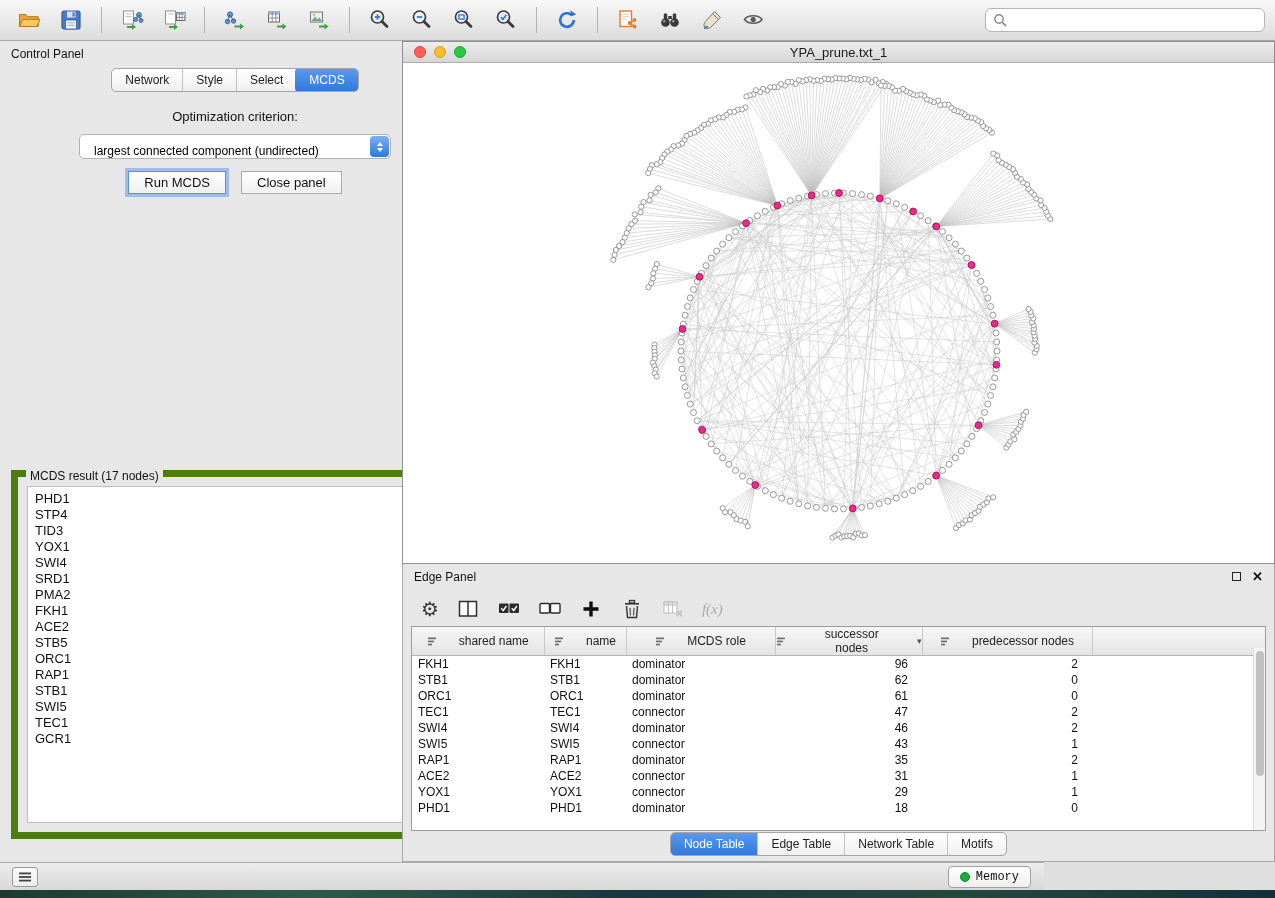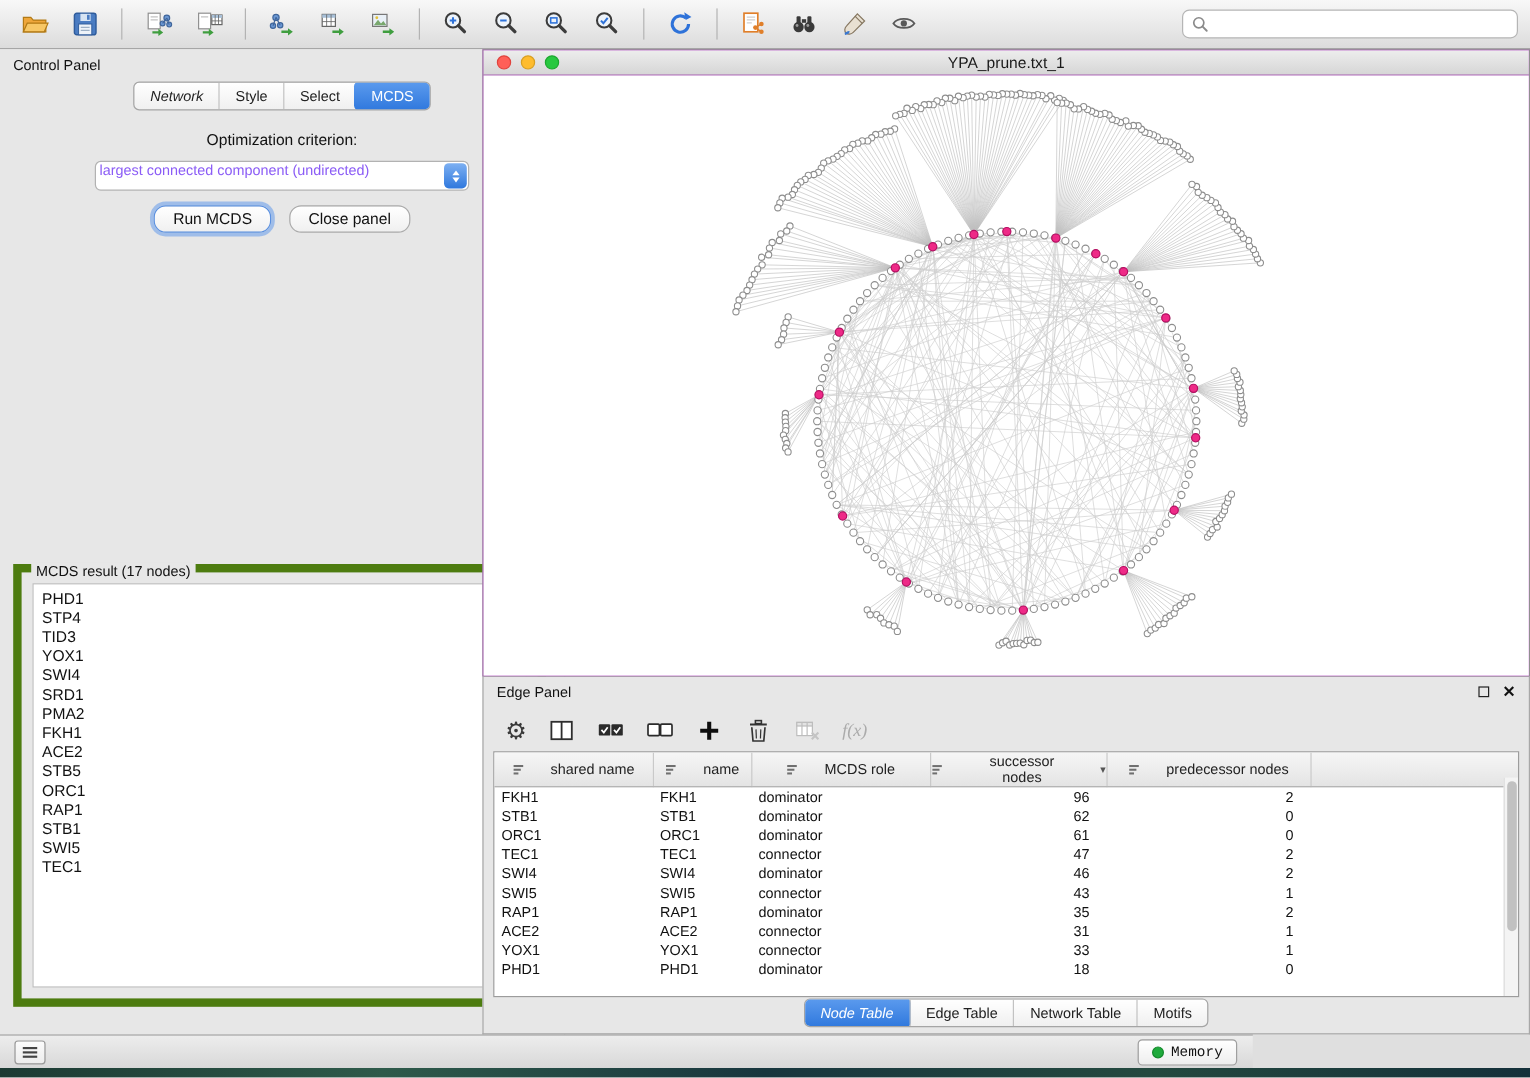--- a/index.html
+++ b/index.html
@@ -20,33 +20,33 @@
 
   
   .control-panel{position:absolute;left:0;top:41px;width:471px;height:821px;background:#e7e7e7;border-right:1px solid #9b9b9b;}
   .panel-header{height:25px;display:flex;align-items:center;padding:0 11px;font-size:12px;color:#111;}
   .panel-controls{margin-left:auto;display:flex;align-items:center;gap:11px;}
   .float-icon{width:9px;height:9px;border:1.5px solid #222;display:inline-block;}
   .close-icon{font-size:13px;font-weight:bold;color:#111;line-height:1;}
   .ctabs-row{display:flex;justify-content:center;margin-top:2px;}
   .seg-group{display:flex;border:1px solid #a5a5a5;border-radius:5px;background:linear-gradient(#ffffff,#f0f0f0);overflow:hidden;}
   .seg{font-size:12px;padding:4px 13px;color:#222;border-left:1px solid #c2c2c2;cursor:default;}
-  .seg:first-child{border-left:none;font-style:italic;}
+  .seg:first-child{border-left:none;}
   .seg.selected{background:linear-gradient(#5c9bee,#2f78dd);color:#fff;border-radius:4px;margin:-1px;border-left:none;padding:5px 14px;}
   .opt-label{text-align:center;font-size:13px;color:#111;margin-top:17px;}
   .dropdown{margin:10px auto 0;width:312px;height:25px;background:#fff;border:1px solid #b2b2b2;border-radius:5px;
-    display:flex;align-items:flex-start;font-size:12px;color:#8b5cf6;padding-left:3px;position:relative;}
+    display:flex;align-items:flex-end;font-size:12px;color:#000000;padding-left:14px;position:relative;}
   .stepper{position:absolute;right:1px;top:1px;bottom:1px;width:19px;border-radius:4px;
     background:linear-gradient(#7db0f2,#2f78dd);display:flex;flex-direction:column;align-items:center;justify-content:center;}
   .stepper i{display:block;width:0;height:0;border-left:3.5px solid transparent;border-right:3.5px solid transparent;}
   .stepper .up{border-bottom:4px solid #fff;margin-bottom:2px;}
   .stepper .down{border-top:4px solid #fff;}
   .btn-row{display:flex;justify-content:center;gap:15px;margin-top:12px;}
   .btn{font-size:13px;color:#111;padding:3px 15px;background:linear-gradient(#ffffff,#f0f0f0);
-    border:1px solid #ababab;border-radius:10px;font-family:"Liberation Sans",sans-serif;}
+    border:1px solid #ababab;border-radius:0;font-family:"Liberation Sans",sans-serif;}
   .btn.focused{border-color:#5a90e0;box-shadow:0 0 0 3px rgba(100,155,235,.55);}
   .result-box{position:absolute;left:11px;right:15px;top:429px;bottom:23px;border:7px solid #4d7c0f;}
   .result-title{position:absolute;top:-8px;left:8px;background:#e7e7e7;padding:0 4px;font-size:12px;color:#111;}
   .result-list{position:absolute;left:9px;right:9px;top:9px;bottom:9px;background:#fff;border:1px solid #bdbdbd;
     font-size:13px;line-height:16px;color:#111;padding:4px 7px;overflow:hidden;}
 
   
   .network-window{position:absolute;left:402px;top:41px;width:873px;height:523px;background:#d946ef;border:1px solid #8f8f8f;}
   .net-titlebar{position:relative;height:21px;background:linear-gradient(#ededed,#d6d6d6);border-bottom:1px solid #adadad;
     display:flex;align-items:center;}
@@ -293,20 +293,21 @@
           <div>SRD1</div>
           <div>PMA2</div>
           <div>FKH1</div>
           <div>ACE2</div>
           <div>STB5</div>
           <div>ORC1</div>
           <div>RAP1</div>
           <div>STB1</div>
           <div>SWI5</div>
           <div>TEC1</div>
+          <div>GCR1</div>
         </div>
     </div>
   </div>
 
   <div class="network-window">
     <div class="net-titlebar">
       <div class="traffic">
         <span class="light red"></span>
         <span class="light yellow"></span>
         <span class="light green"></span>
@@ -1308,21 +1309,21 @@
               <td class="">ACE2</td>
               <td class="">connector</td>
               <td class="num">31</td>
               <td class="num">1</td>
               <td></td>
             </tr>
             <tr>
               <td class="">YOX1</td>
               <td class="">YOX1</td>
               <td class="">connector</td>
-              <td class="num">33</td>
+              <td class="num">29</td>
               <td class="num">1</td>
               <td></td>
             </tr>
             <tr>
               <td class="">PHD1</td>
               <td class="">PHD1</td>
               <td class="">dominator</td>
               <td class="num">18</td>
               <td class="num">0</td>
               <td></td>

